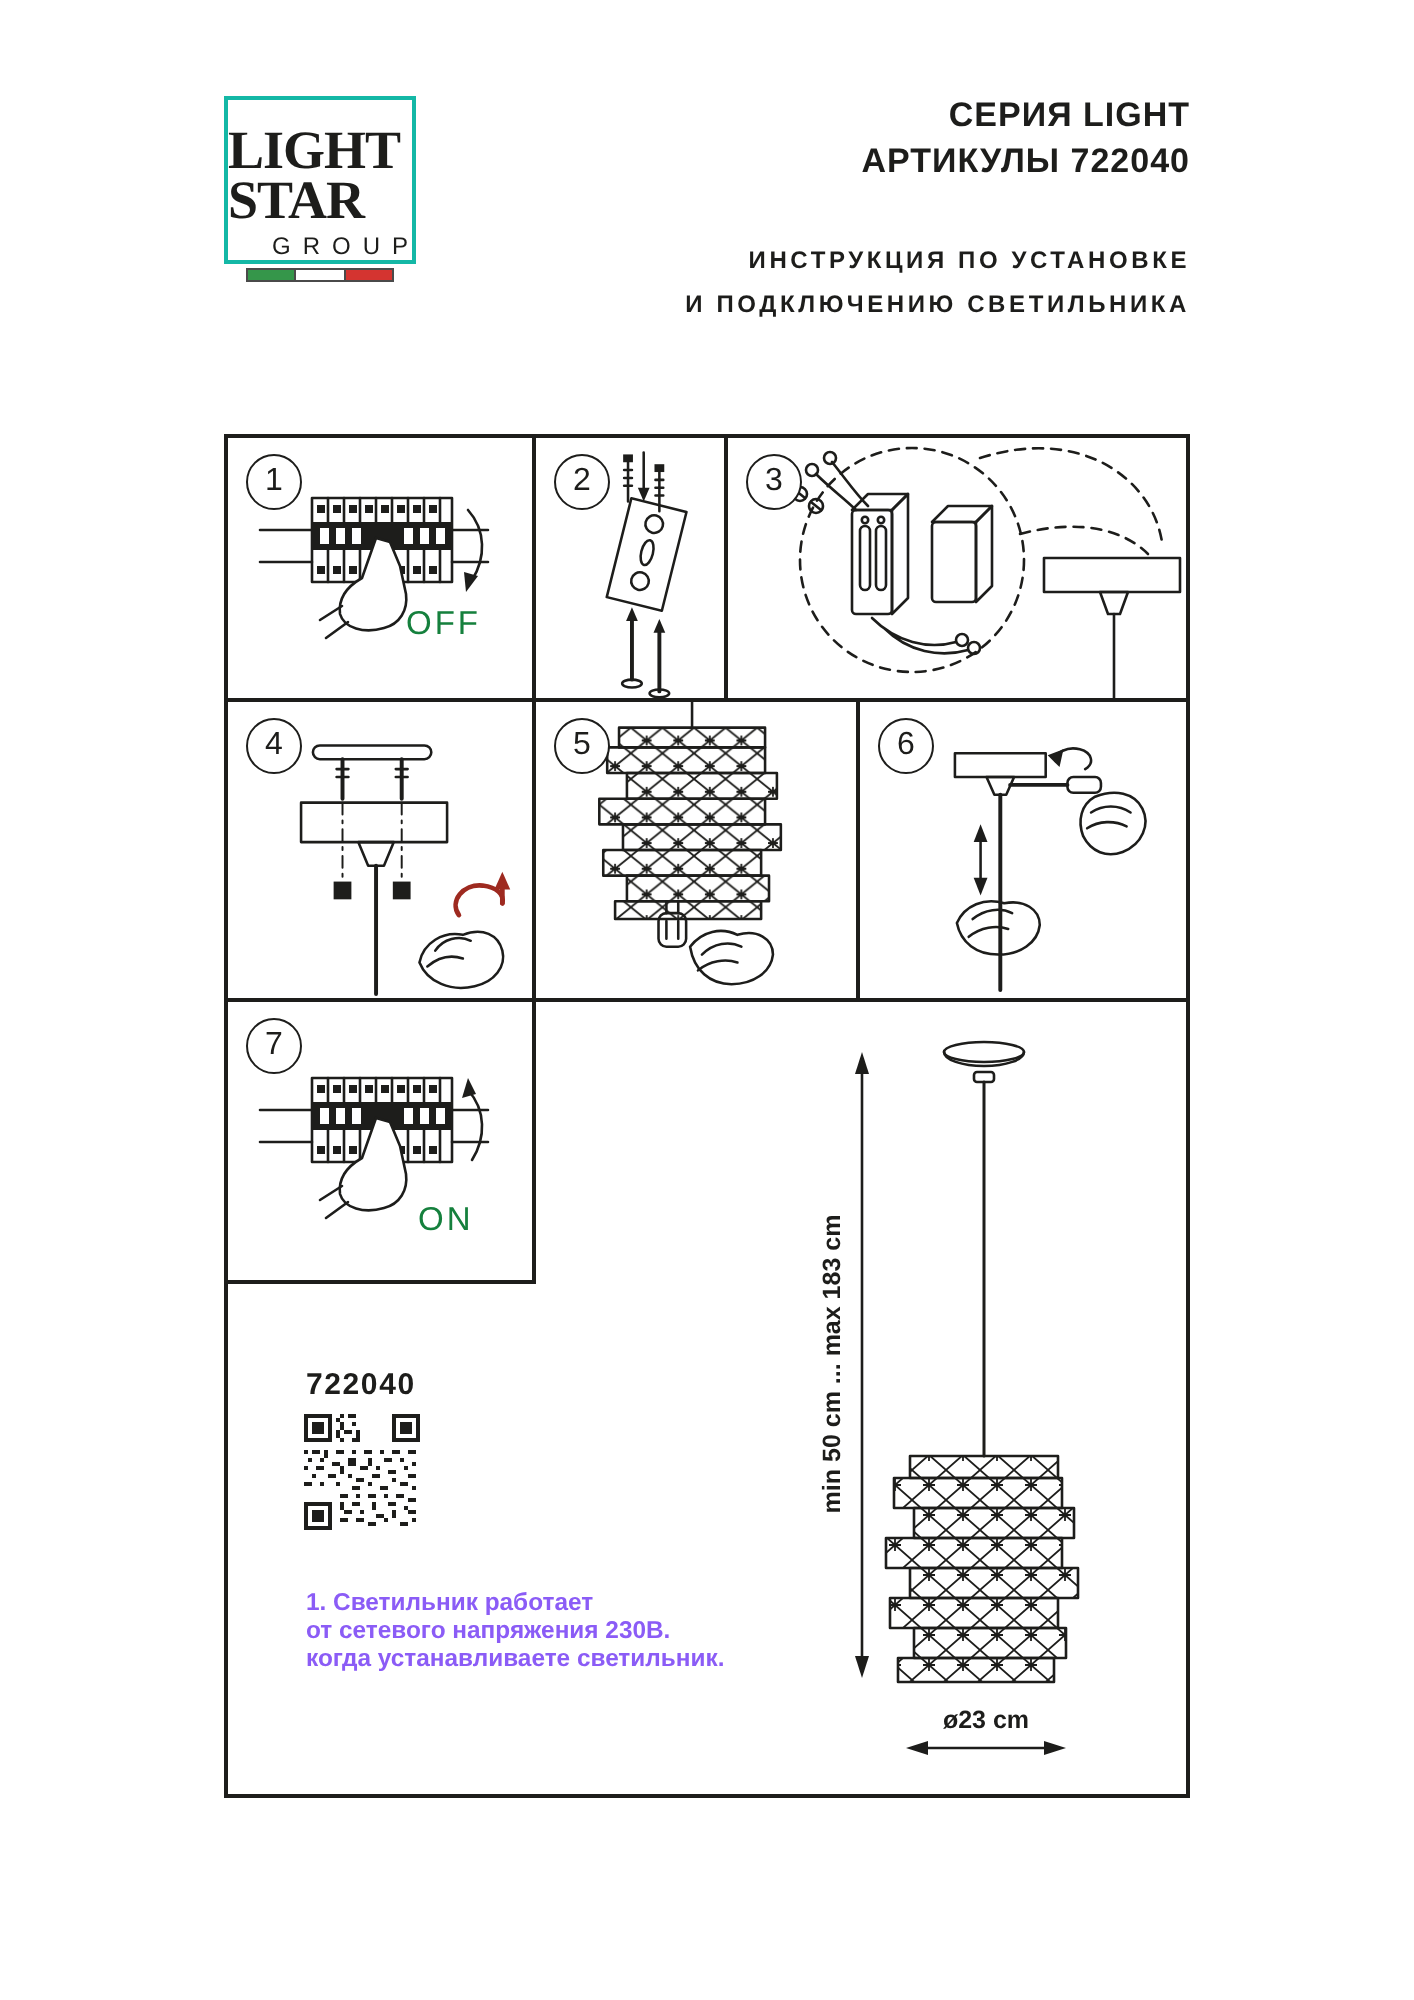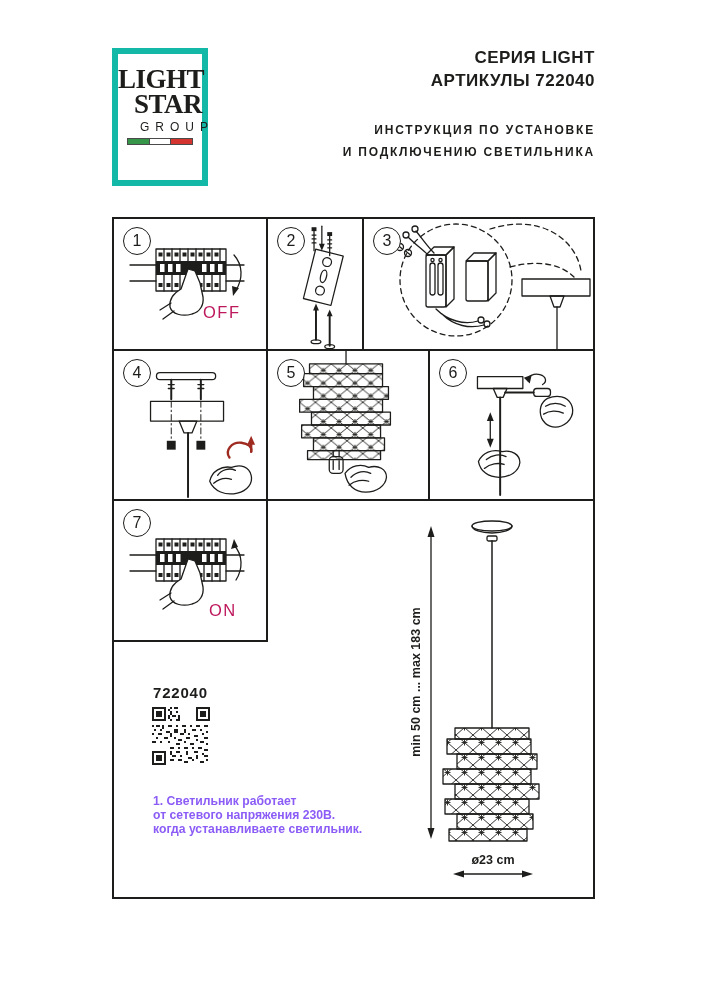--- a/index.html
+++ b/index.html
@@ -2,22 +2,22 @@
 <html><head>
 <meta charset="utf-8">
 <style>
   html,body { margin:0; padding:0; background:#ffffff; }
   .page {
     position:relative; width:707px; height:1000px; background:#ffffff;
     font-family:"Liberation Sans", sans-serif; color:#1d1d1b; overflow:hidden;
   }
   
   .logo-box {
-    position:absolute; left:112px; top:48px; width:96px; height:138px;
-    border:6px solid #14b8a6; box-sizing:border-box; background:#fff; text-align:right;
+    position:absolute; left:112px; top:48px; width:96px; height:84px;
+    border:2px solid #14b8a6; box-sizing:border-box; background:#fff; text-align:left;
   }
   .logo-word {
     font-family:"Liberation Serif", serif; font-weight:700; font-size:27px;
     line-height:25px; letter-spacing:-0.5px;
   }
   .logo-word.first { margin-top:13px; }
   .logo-group {
     font-size:12px; letter-spacing:6px; margin-top:3px; padding-left:22px; color:#1d1d1b;
   }
   .logo-flag {
@@ -45,21 +45,21 @@
   .p6 { left:316px; top:132px; width:163px; height:150px; }
   .p7 { left:0;   top:282px; width:154px; height:141px; }
   .panel svg.art { position:absolute; left:0; top:0; width:100%; height:100%; }
   .num {
     position:absolute; left:9px; top:8px; width:28px; height:28px;
     border:1.6px solid #1d1d1b; border-radius:50%; box-sizing:border-box;
     display:flex; align-items:center; justify-content:center;
     font-size:16px; background:#fff; z-index:2;
   }
   .switch-label {
-    position:absolute; font-size:16.5px; letter-spacing:1.5px; color:#be185d; z-index:2;
+    position:absolute; font-size:16.5px; letter-spacing:1.5px; color:#15803d; z-index:2;
   }
   .p1 .switch-label { left:89px; top:84px; }
   .p7 .switch-label { left:95px; top:100px; }
   
   .lineart { stroke:#1d1d1b; fill:none; stroke-width:1.3; stroke-linecap:round; stroke-linejoin:round; }
   .lineart .fill  { fill:#1d1d1b; stroke:none; }
   .lineart .wfill { fill:#ffffff; stroke:none; }
   .lineart .dash  { stroke-dasharray:5 4; }
   .lineart .dashdot { stroke-dasharray:6 3 1.5 3; stroke-width:1; }
   .lineart .thick { stroke-width:2; }

